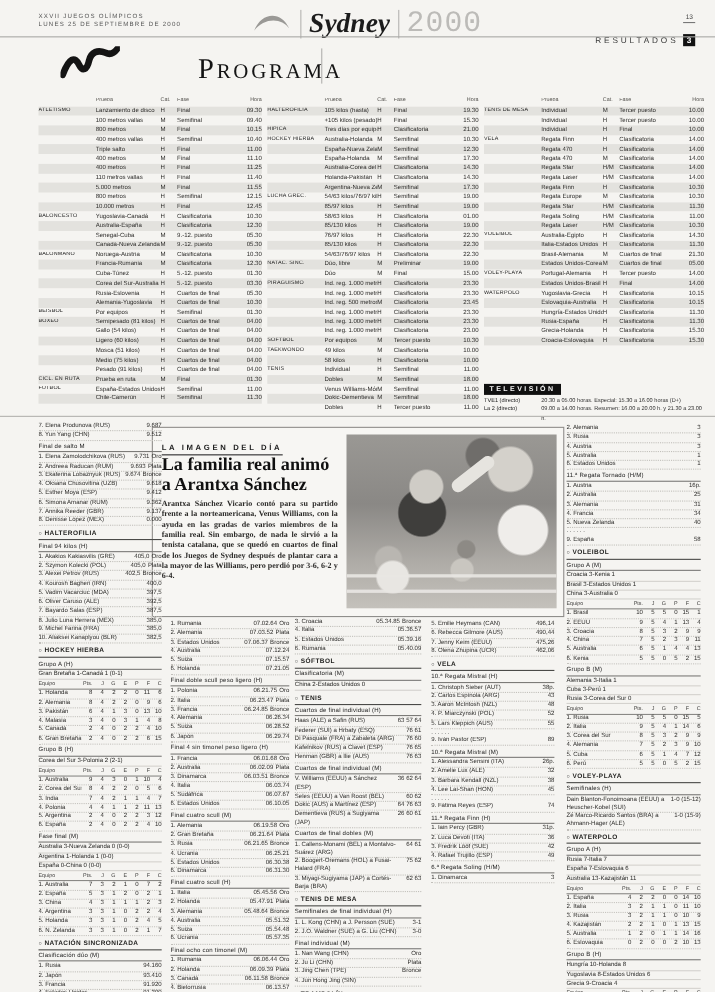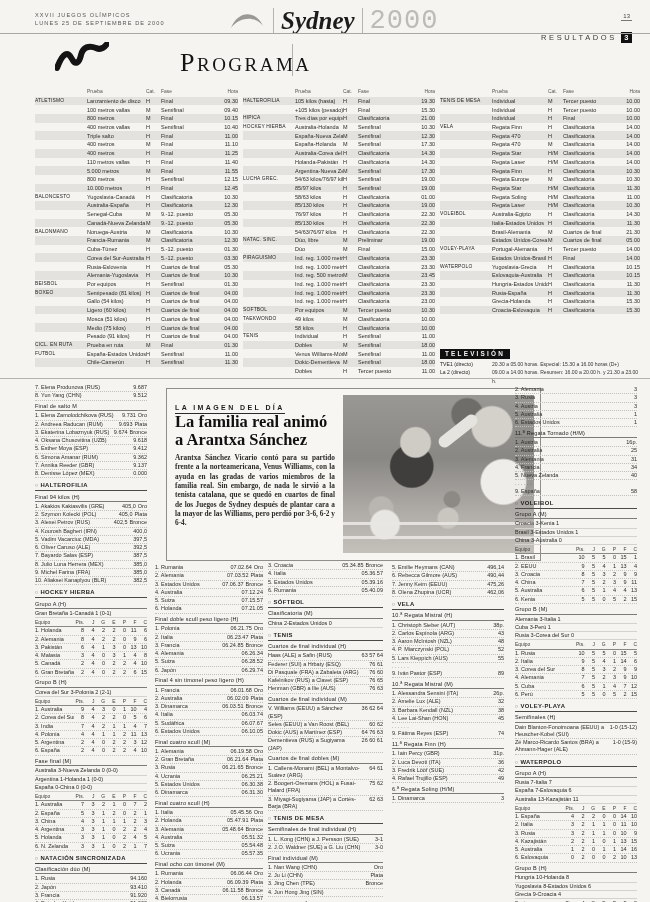--- a/index.html
+++ b/index.html
@@ -780,21 +780,21 @@
         </div>
         <div class="tv-row">
           <span class="tv-ch">La 2 (directo)</span>
           <span class="tv-tx">09.00 a 14.00 horas. Resumen: 16.00 a 20.00 h. y 21.30 a 23.00 h.</span>
         </div>
       </div>
   </div>
 
   <div class="abs hrule" style="left:0;top:378px;width:650px;background:#b3b2af;"></div>
 
-  <div class="abs imagen" style="left:166px;top:388px;width:373px;height:171px;">
+  <div class="abs imagen" style="left:138px;top:388px;width:373px;height:171px;">
     <div class="abs" style="left:8px;top:7px;">
       <span class="im-kicker">LA IMAGEN DEL DÍA</span>
     </div>
     <div class="abs im-title" style="left:8px;top:24px;width:160px;">La familia real animó a Arantxa Sánchez</div>
     <div class="abs im-body" style="left:8px;top:64px;width:160px;">Arantxa Sánchez Vicario contó para su partido frente a la norteamericana, Venus Williams, con la ayuda en las gradas de varios miembros de la familia real. Sin embargo, de nada le sirvió a la tenista catalana, que se quedó en cuartos de final de los Juegos de Sydney después de plantar cara a la mayor de las Williams, pero perdió por 3-6, 6-2 y 6-4.</div>
     <div class="abs photo" style="left:176px;top:6px;width:191px;height:158px;">
       <div class="rail" style="bottom:28px;"></div>
       <div class="rail" style="bottom:14px;"></div>
       <div class="arm" style="left:92px;top:30px;"></div>
     </div>

